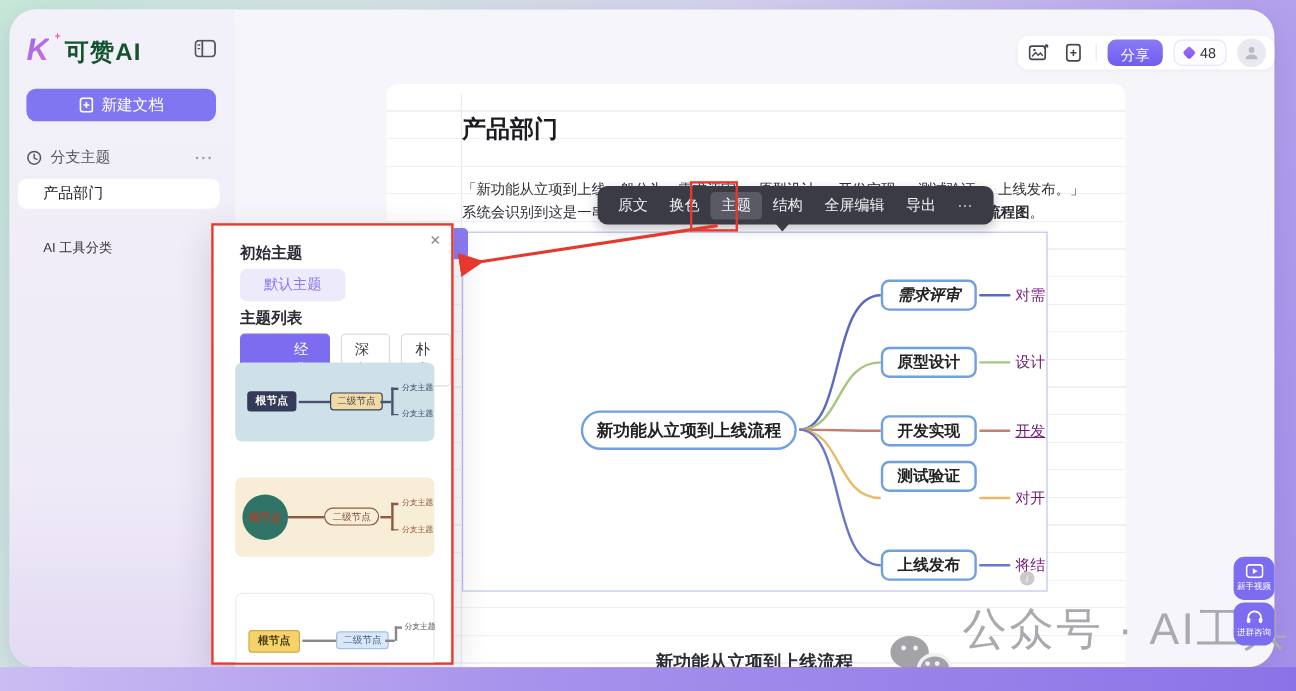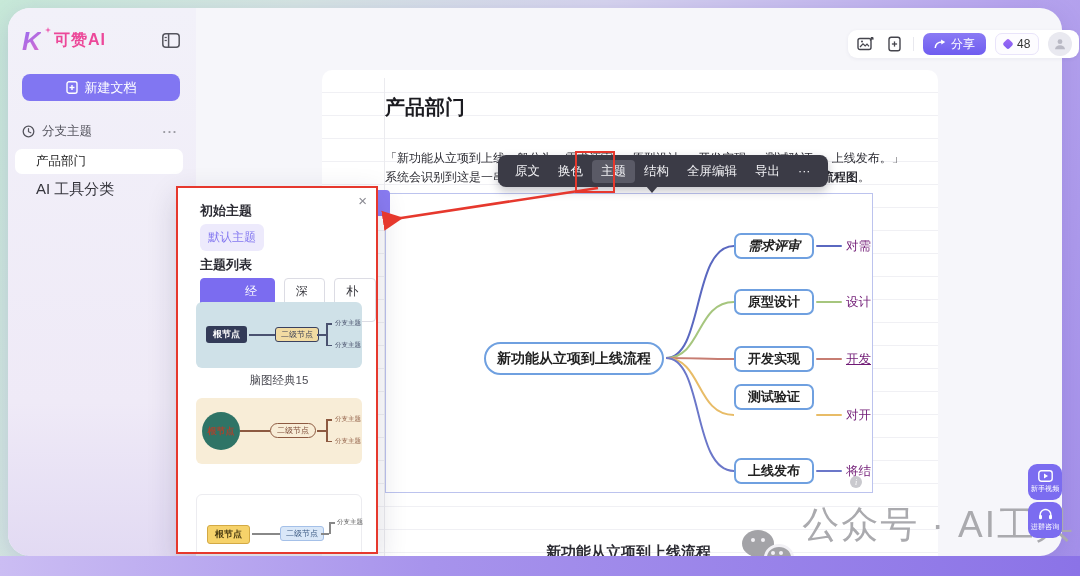--- a/index.html
+++ b/index.html
@@ -14,37 +14,37 @@
     box-shadow:0 6px 24px rgba(80,60,160,.18);z-index:1;}
   .bottombar{left:0;top:556px;width:1080px;height:20px;z-index:64;
     background:linear-gradient(90deg,#cbbdf3,#a793ec 40%,#8b73e7);}
   
   .sidebar{left:8px;top:8px;width:188px;height:548px;border-radius:22px 0 0 22px;z-index:2;
     background:linear-gradient(180deg,#f2f1f9 0%,#efeaf7 72%,#e2daf3 100%);}
   .logo-k{left:22px;top:26px;font-size:26px;font-weight:bold;font-style:italic;z-index:3;
     background:linear-gradient(135deg,#8f6bf5,#e06cc8);-webkit-background-clip:text;background-clip:text;color:transparent;}
   .logo-spark{left:45px;top:27px;width:6px;height:6px;background:#ee5fb0;z-index:3;
     clip-path:polygon(50% 0,62% 38%,100% 50%,62% 62%,50% 100%,38% 62%,0 50%,38% 38%);}
-  .logo-text{left:54px;top:30px;font-size:16px;font-weight:bold;color:#ec4899;letter-spacing:1px;z-index:3;}
+  .logo-text{left:54px;top:30px;font-size:20px;font-weight:bold;color:#14532d;letter-spacing:1px;z-index:3;}
   .collapse-btn{left:162px;top:33px;z-index:3;cursor:pointer;}
   .newdoc-btn{left:22px;top:74px;width:158px;height:27px;background:#8176f2;border-radius:8px;z-index:3;
     display:flex;align-items:center;justify-content:center;gap:7px;color:#fff;font-size:13px;cursor:pointer;}
   .history-row{left:22px;top:123px;width:156px;display:flex;align-items:center;gap:7px;z-index:3;color:#55555e;font-size:12.5px;}
   .history-more{margin-left:auto;color:#9a9aa2;letter-spacing:1px;font-weight:bold;cursor:pointer;}
   .side-item-active{left:15px;top:149px;width:168px;height:25px;background:#fff;border-radius:7px;z-index:3;
     display:flex;align-items:center;padding-left:21px;box-sizing:border-box;font-size:12.5px;color:#222;cursor:pointer;}
-  .side-item{left:15px;top:177px;width:168px;height:25px;z-index:3;
-    display:flex;align-items:center;padding-left:21px;box-sizing:border-box;font-size:15px;color:#35353c;cursor:pointer;}
+  .side-item{left:15px;top:194px;width:168px;height:25px;z-index:3;
+    display:flex;align-items:center;padding-left:21px;box-sizing:border-box;font-size:11px;color:#35353c;cursor:pointer;}
   
   .actions{left:848px;top:30px;height:28px;z-index:6;background:#fff;border-radius:9px;
     display:flex;align-items:center;gap:9px;padding:0 7px;box-shadow:0 1px 4px rgba(40,40,80,.06);}
   .act-ic{display:flex;align-items:center;justify-content:center;width:20px;height:20px;cursor:pointer;}
   .act-div{width:1px;height:14px;background:#e8e8ee;}
   .share-btn{height:22px;padding:0 11px;border-radius:7px;display:flex;align-items:center;gap:5px;cursor:pointer;
-    background:linear-gradient(180deg,#8a7af4,#6f5df0);color:#fff;font-size:12px;}
+    background:linear-gradient(180deg,#8a7af4,#6f5df0);color:#fff;font-size:12px;flex-direction:column;}
   .points{height:20px;border:1px solid #e9e4fa;background:#fdfcff;border-radius:7px;display:flex;align-items:center;gap:5px;
     padding:0 8px;font-size:12px;color:#333;cursor:pointer;}
   .diamond{width:8px;height:8px;border-radius:2px;transform:rotate(45deg);background:linear-gradient(135deg,#a26bf5,#7b5cf0);}
   .avatar{width:24px;height:24px;border-radius:50%;background:#e9e9f0;display:flex;align-items:center;justify-content:center;cursor:pointer;}
   
   .page{left:322px;top:70px;width:616px;height:486px;background:repeating-linear-gradient(to bottom,#ffffff 0 22px,#f0f0f4 22px 23px);
     border-radius:10px 10px 0 0;z-index:3;}
   .vguide{left:384px;top:78px;width:1px;height:478px;background:#ebebef;z-index:4;}
   .doc-title{left:385px;top:94px;font-size:20px;font-weight:bold;color:#1b1b20;z-index:5;}
   .doc-line{font-size:12px;color:#2c2c33;white-space:nowrap;z-index:5;}
@@ -68,21 +68,21 @@
   .tb-caret{left:646px;top:186px;width:0;height:0;border-left:6px solid transparent;border-right:6px solid transparent;
     border-top:7px solid #3b3b46;z-index:30;}
   .red-box{left:575px;top:151px;width:40px;height:42px;border:2px solid #e6382d;z-index:45;box-sizing:border-box;}
   .arrow-svg{left:0;top:0;width:1080px;height:576px;z-index:46;pointer-events:none;}
   
   .panel{left:176px;top:186px;width:202px;height:368px;background:#fff;border:2px solid #e6382d;z-index:40;
     box-shadow:0 10px 28px rgba(30,30,70,.16);overflow:hidden;box-sizing:border-box;}
   .panel .close{position:absolute;right:9px;top:4px;font-size:15px;color:#8a8a92;cursor:pointer;}
   .p-label{position:absolute;left:22px;font-size:13px;font-weight:bold;color:#2b2b33;}
   .p-chip{position:absolute;left:22px;top:36px;background:#edeafc;color:#8478f0;font-size:12px;
-    padding:5px 8px;border-radius:6px;cursor:pointer;}
+    padding:5px 20px;border-radius:6px;cursor:pointer;}
   .p-tabs{position:absolute;left:22px;top:90px;display:flex;gap:9px;}
   .p-tab{font-size:12px;padding:4px 11px;border-radius:4px;cursor:pointer;background:#fff;border:1px solid #dcdce4;color:#3a3a40;}
   .p-tab.on{background:#7b6cf0;border-color:#7b6cf0;color:#fff;padding-left:44px;}
   .t-card{position:absolute;left:18px;width:166px;height:66px;border-radius:6px;}
   .t-name{position:absolute;left:0;width:202px;text-align:center;font-size:11.5px;color:#4a4a52;}
   .mini-root{position:absolute;font-weight:bold;font-size:9px;display:flex;align-items:center;justify-content:center;}
   .mini-second{position:absolute;font-size:8px;display:flex;align-items:center;justify-content:center;}
   .mini-branch{position:absolute;font-size:6.5px;white-space:nowrap;}
   .mini-line{position:absolute;}
   
@@ -262,21 +262,20 @@
     <div class="mini-root" style="left:10px;top:24px;padding:2px 7px;background:#333b58;color:#fff;border-radius:3px;">根节点</div>
     <div class="mini-line" style="left:53px;top:32px;width:26px;height:1.5px;background:#4a5270;"></div>
     <div class="mini-second" style="left:79px;top:25px;padding:1px 5px;background:#f2dba2;border:1px solid #3a4160;color:#3a3f55;border-radius:3px;">二级节点</div>
     <div class="mini-line" style="left:121px;top:32px;width:9px;height:1.5px;background:#4a5270;"></div>
     <div class="mini-line" style="left:130px;top:21px;width:1.5px;height:23px;background:#4a5270;"></div>
     <div class="mini-line" style="left:130px;top:21px;width:6px;height:1.5px;background:#4a5270;"></div>
     <div class="mini-line" style="left:130px;top:42.5px;width:6px;height:1.5px;background:#4a5270;"></div>
     <div class="mini-branch" style="left:139px;top:17px;color:#3f4763;">分支主题</div>
     <div class="mini-branch" style="left:139px;top:39px;color:#3f4763;">分支主题</div>
   </div>
-  <div class="t-name" style="top:185px;">脑图经典15</div>
 
   <div class="t-card" style="top:210px;background:#f8edd7;">
     <div class="mini-root" style="left:6px;top:14px;width:38px;height:38px;background:#2f7466;color:#a8442f;border-radius:50%;">根节点</div>
     <div class="mini-line" style="left:44px;top:32px;width:30px;height:1.5px;background:#8d5a41;"></div>
     <div class="mini-second" style="left:74px;top:25px;padding:1px 6px;border:1.5px solid #8d5a41;color:#7c4a36;border-radius:9px;">二级节点</div>
     <div class="mini-line" style="left:121px;top:32px;width:9px;height:1.5px;background:#8d5a41;"></div>
     <div class="mini-line" style="left:130px;top:21px;width:1.5px;height:23px;background:#8d5a41;"></div>
     <div class="mini-line" style="left:130px;top:21px;width:6px;height:1.5px;background:#8d5a41;"></div>
     <div class="mini-line" style="left:130px;top:42.5px;width:6px;height:1.5px;background:#8d5a41;"></div>
     <div class="mini-branch" style="left:139px;top:17px;color:#8d5a41;">分支主题</div>

